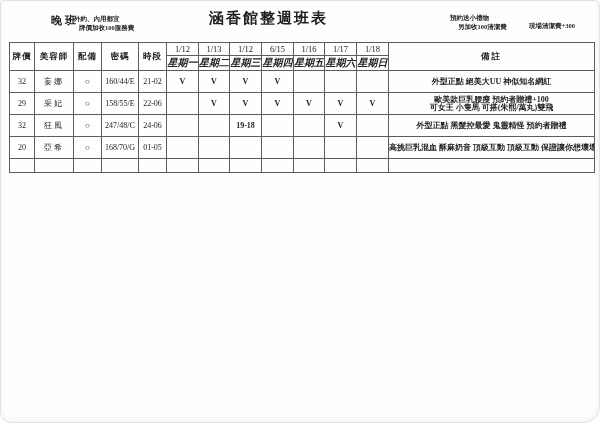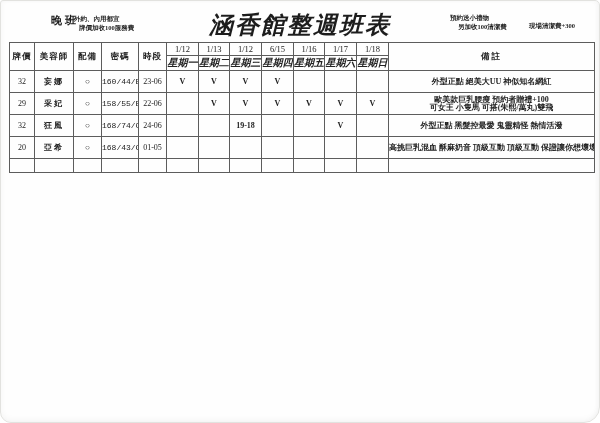--- a/index.html
+++ b/index.html
@@ -3,36 +3,36 @@
 <meta charset="utf-8">
 <style>
   html,body{margin:0;padding:0;background:#ffffff;}
   .page{position:relative;width:600px;height:423px;background:#fefefe;overflow:hidden;
         font-family:"Liberation Serif",serif;color:#1d1d1d;box-sizing:border-box;
         border:1px solid #e2e2df;border-radius:3px 5px 16px 11px;
         box-shadow: inset 0 -2px 6px rgba(0,0,0,0.04), inset -2px 0 4px rgba(0,0,0,0.02);}
   .shift{position:absolute;left:50px;top:12px;font-size:11px;font-weight:bold;letter-spacing:3px;}
   .noteL{position:absolute;left:73px;top:13px;font-size:6.5px;line-height:9px;font-weight:bold;}
   .noteL .l2{padding-left:5px;}
-  .title{position:absolute;left:208px;top:8px;font-size:24px;font-weight:bold;letter-spacing:2px;white-space:nowrap;font-style:italic;}
+  .title{position:absolute;left:208px;top:8px;font-size:15px;font-weight:bold;letter-spacing:2px;white-space:nowrap;}
   .noteR{position:absolute;left:449px;top:12px;font-size:6.5px;line-height:9px;font-weight:bold;}
   .noteR .l2{padding-left:8px;}
   .noteC{position:absolute;left:528px;top:21px;font-size:6.5px;font-weight:bold;white-space:nowrap;}
   table.sched{position:absolute;left:8px;top:41px;width:585px;border-collapse:collapse;table-layout:fixed;}
   table.sched td{border:1px solid #5c5c5c;text-align:center;vertical-align:middle;padding:0;
         overflow:hidden;white-space:nowrap;font-size:8px;color:#222;}
   tr.hr1 td{height:12px;font-size:8.5px;}
   tr.hr2 td{height:14px;font-size:10px;font-weight:bold;font-style:italic;}
   td.h{font-weight:bold;font-size:8px;letter-spacing:1px;margin-left:48px;}
   td.remhead{font-weight:bold;font-size:8.5px;letter-spacing:2px;margin-left:44px;}
   tr.r td{height:21px;margin-top:18px;}
   td.price{font-size:8.5px;}
-  td.name{font-weight:bold;letter-spacing:2px;font-size:8.5px;}
+  td.name{font-weight:normal;letter-spacing:2px;font-size:8.5px;}
   td.equip{font-size:9px;color:#3a3a3a;}
-  td.code{font-size:8px;font-family:Liberation Mono, monospace;}
+  td.code{font-size:8px;}
   td.slot{font-size:8px;}
   td.day{font-size:8.5px;font-weight:bold;}
   td.remark{text-align:left;padding:1px 4px;font-size:6.5px;line-height:8px;font-weight:bold;color:#2a2a2a;}
   tr.empty td{height:13px;}
 </style>
 </head>
 <body>
 
 <div class="page">
 
@@ -92,21 +92,21 @@
       <td>星期五</td>
       <td>星期六</td>
       <td>星期日</td>
     </tr>
 
     <tr class="r">
       <td class="price">32</td>
       <td class="name">妄娜</td>
       <td class="equip">○</td>
       <td class="code">160/44/E</td>
-      <td class="slot">23-06</td>
+      <td class="slot">21-02</td>
       <td class="day">V</td>
       <td class="day">V</td>
       <td class="day">V</td>
       <td class="day">V</td>
       <td class="day"></td>
       <td class="day"></td>
       <td class="day"></td>
       <td class="remark">
         <div>外型正點  絕美大UU  神似知名網紅</div>
         <div></div>
@@ -129,40 +129,40 @@
       <td class="remark">
         <div>歐美款巨乳腰瘦  預約者贈禮+100</div>
         <div>可女王  小隻馬  可搭(朱熙/萬丸)雙飛</div>
       </td>
     </tr>
 
     <tr class="r">
       <td class="price">32</td>
       <td class="name">狂風</td>
       <td class="equip">○</td>
-      <td class="code">168/74/C</td>
+      <td class="code">247/48/C</td>
       <td class="slot">24-06</td>
       <td class="day"></td>
       <td class="day"></td>
       <td class="day">19-18</td>
       <td class="day"></td>
       <td class="day"></td>
       <td class="day">V</td>
       <td class="day"></td>
       <td class="remark">
-        <div>外型正點 黑髮控最愛  鬼靈精怪  熱情活潑</div>
+        <div>外型正點 黑髮控最愛  鬼靈精怪  預約者贈禮</div>
         <div></div>
       </td>
     </tr>
 
     <tr class="r">
       <td class="price">20</td>
       <td class="name">亞希</td>
       <td class="equip">○</td>
-      <td class="code">168/43/G</td>
+      <td class="code">168/70/G</td>
       <td class="slot">01-05</td>
       <td class="day"></td>
       <td class="day"></td>
       <td class="day"></td>
       <td class="day"></td>
       <td class="day"></td>
       <td class="day"></td>
       <td class="day"></td>
       <td class="remark">
         <div>高挑巨乳混血  酥麻奶音  頂級互動  頂級互動  保證讓你想壞壞</div>

